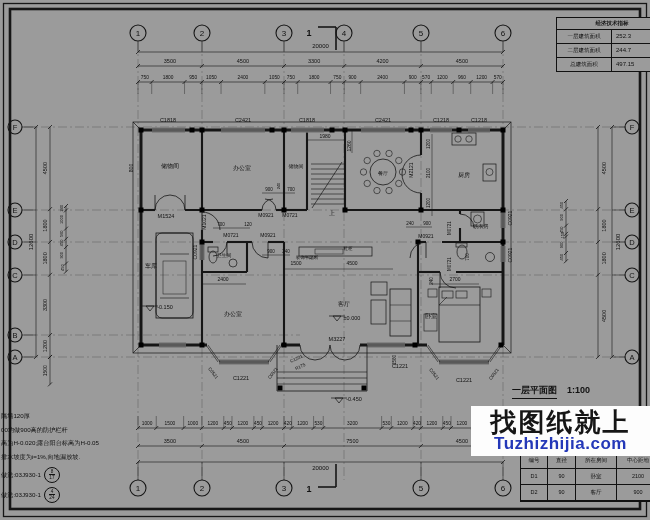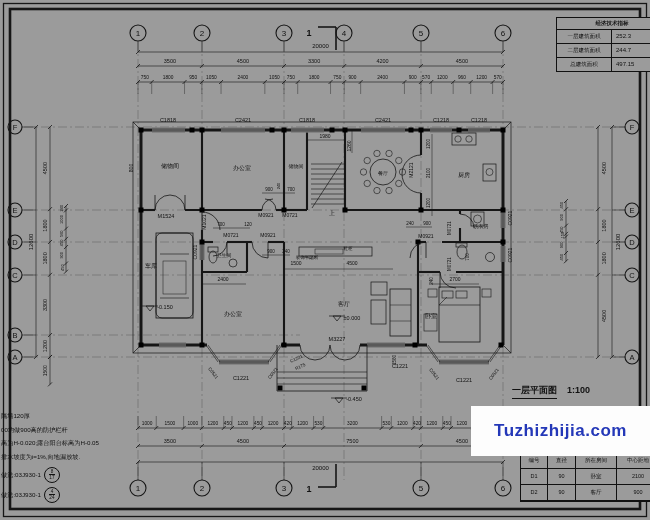--- a/index.html
+++ b/index.html
@@ -699,15 +699,16 @@
     <div class="nl sp">
       <span>做法:03J930-1</span>
       <span class="frac">
         <span class="n">4</span>
         <span class="d">24</span>
       </span>
     </div>
   </div>
 
   <div class="abs wm">
+    <div class="l1">找图纸就上</div>
     <div class="l2" style="color: rgb(36, 56, 184);">Tuzhizhijia.com</div>
   </div>
 </div>
 
 </body></html>

